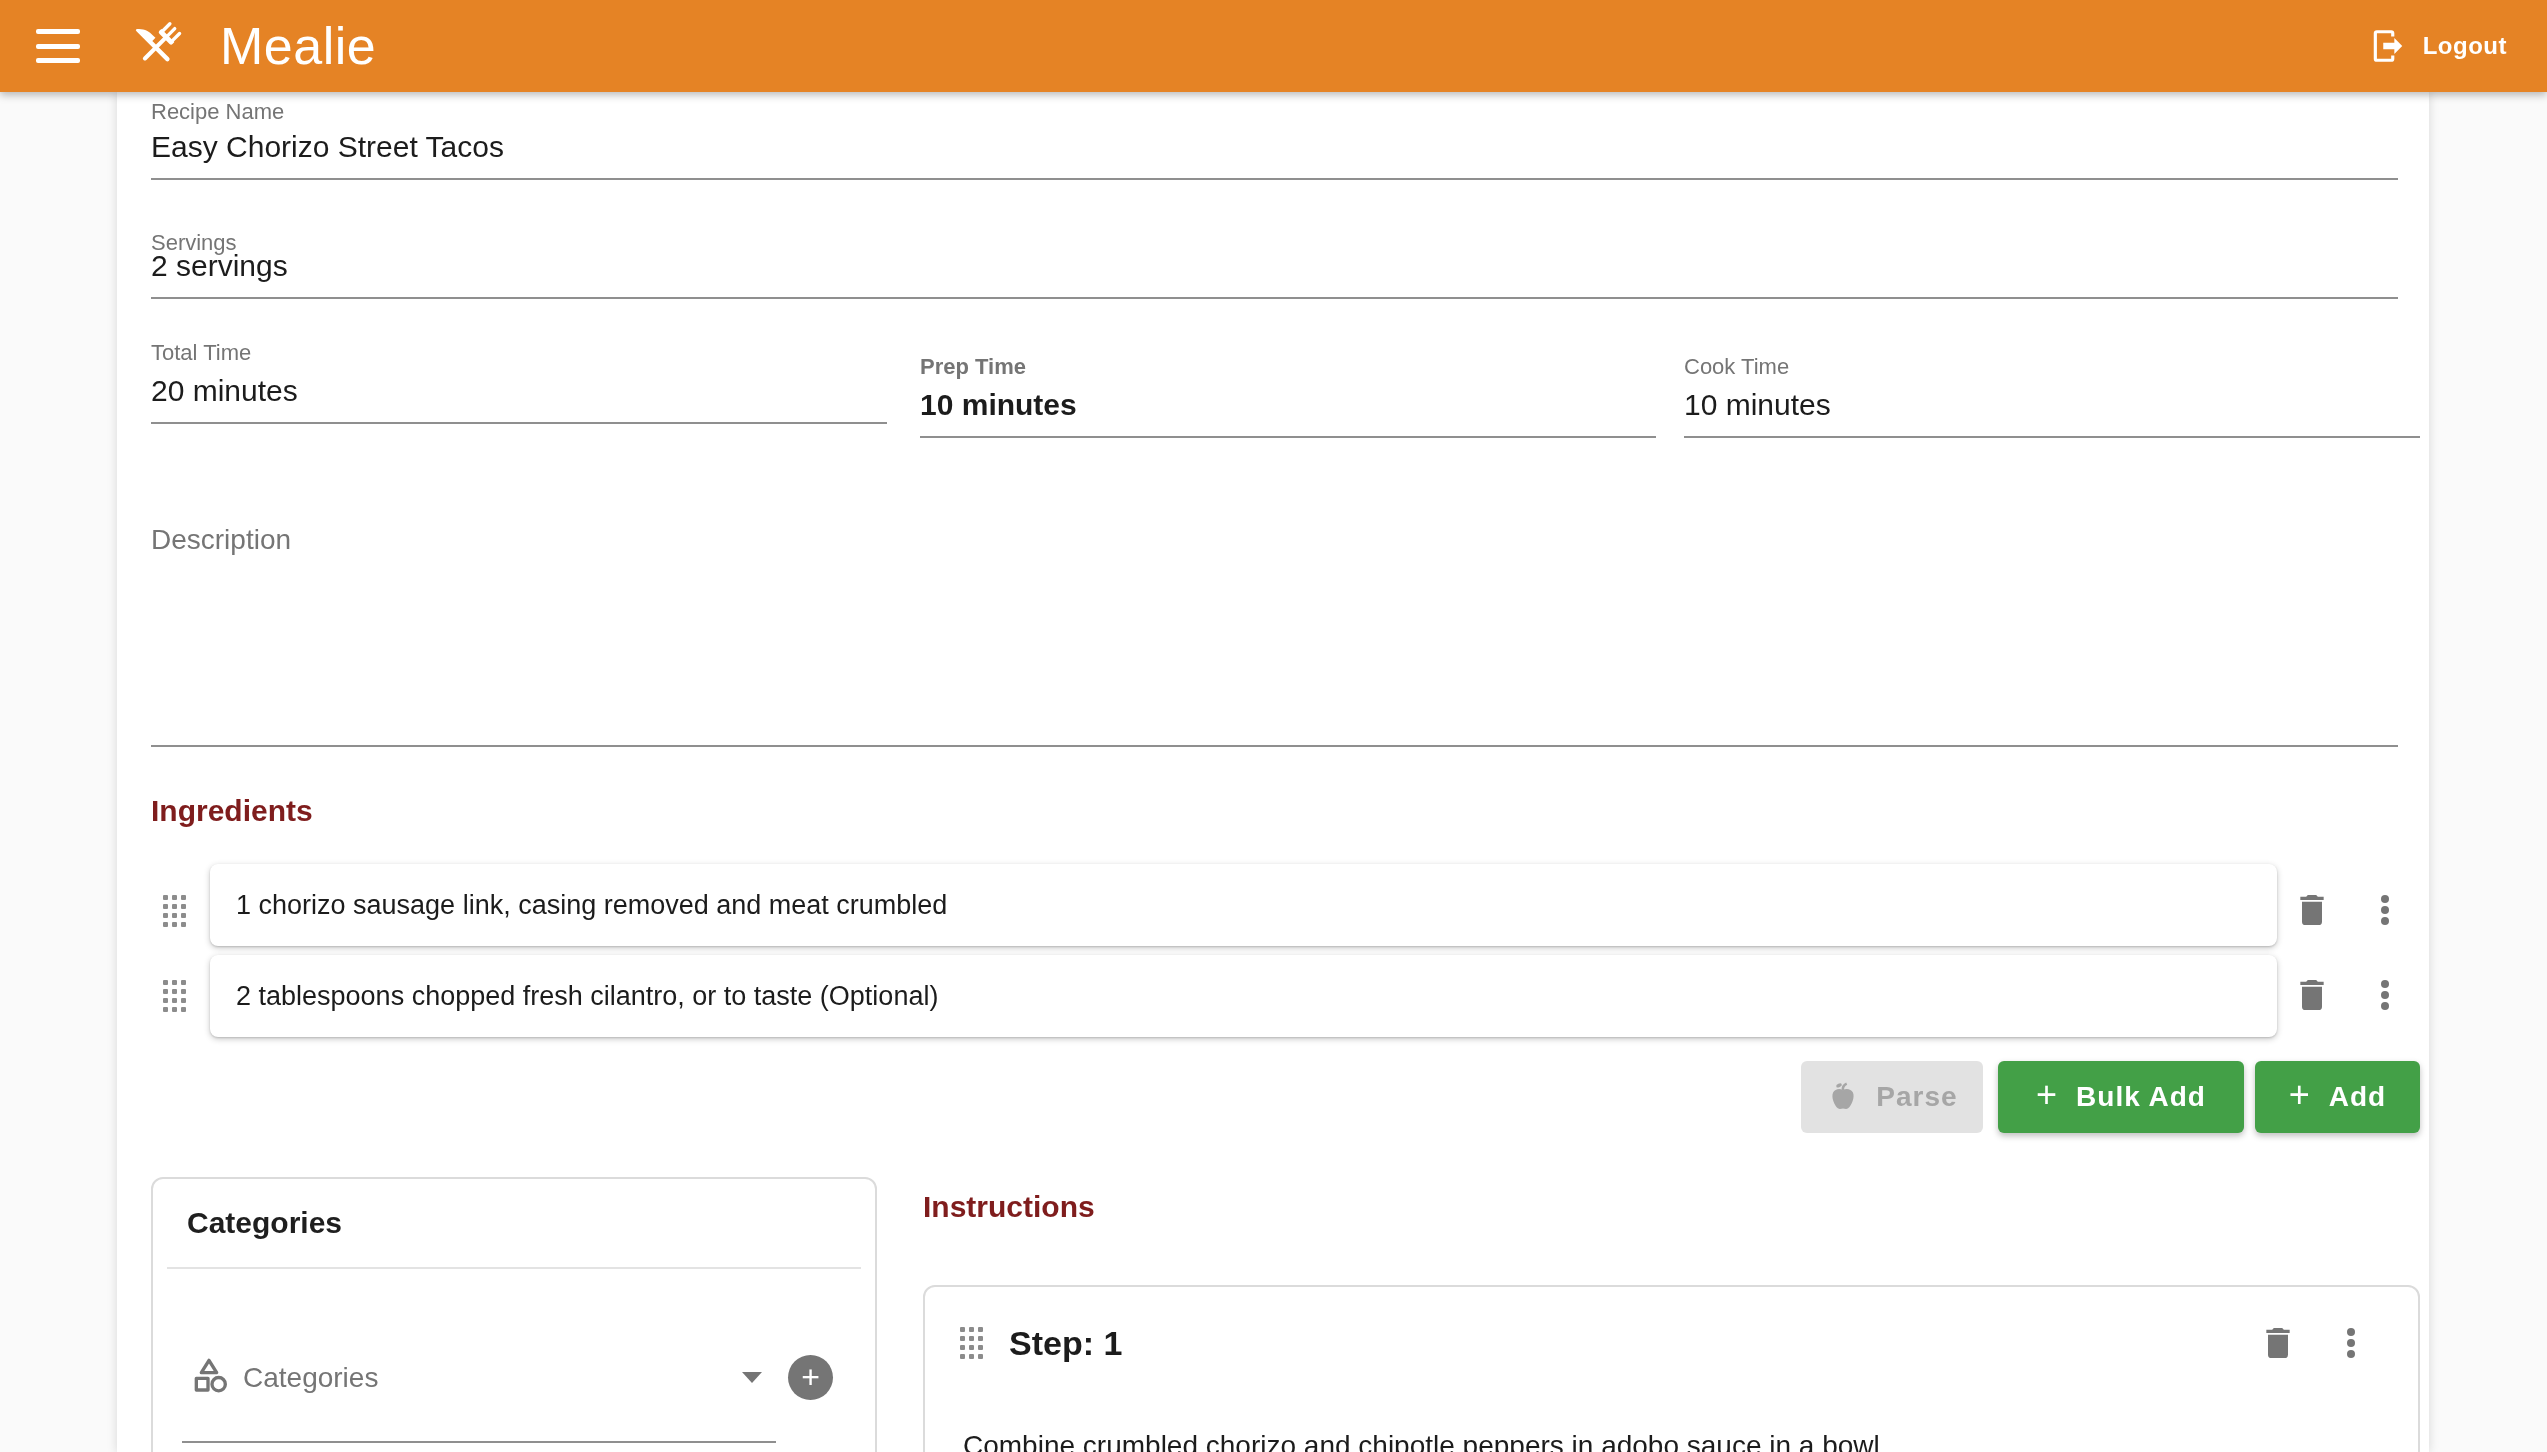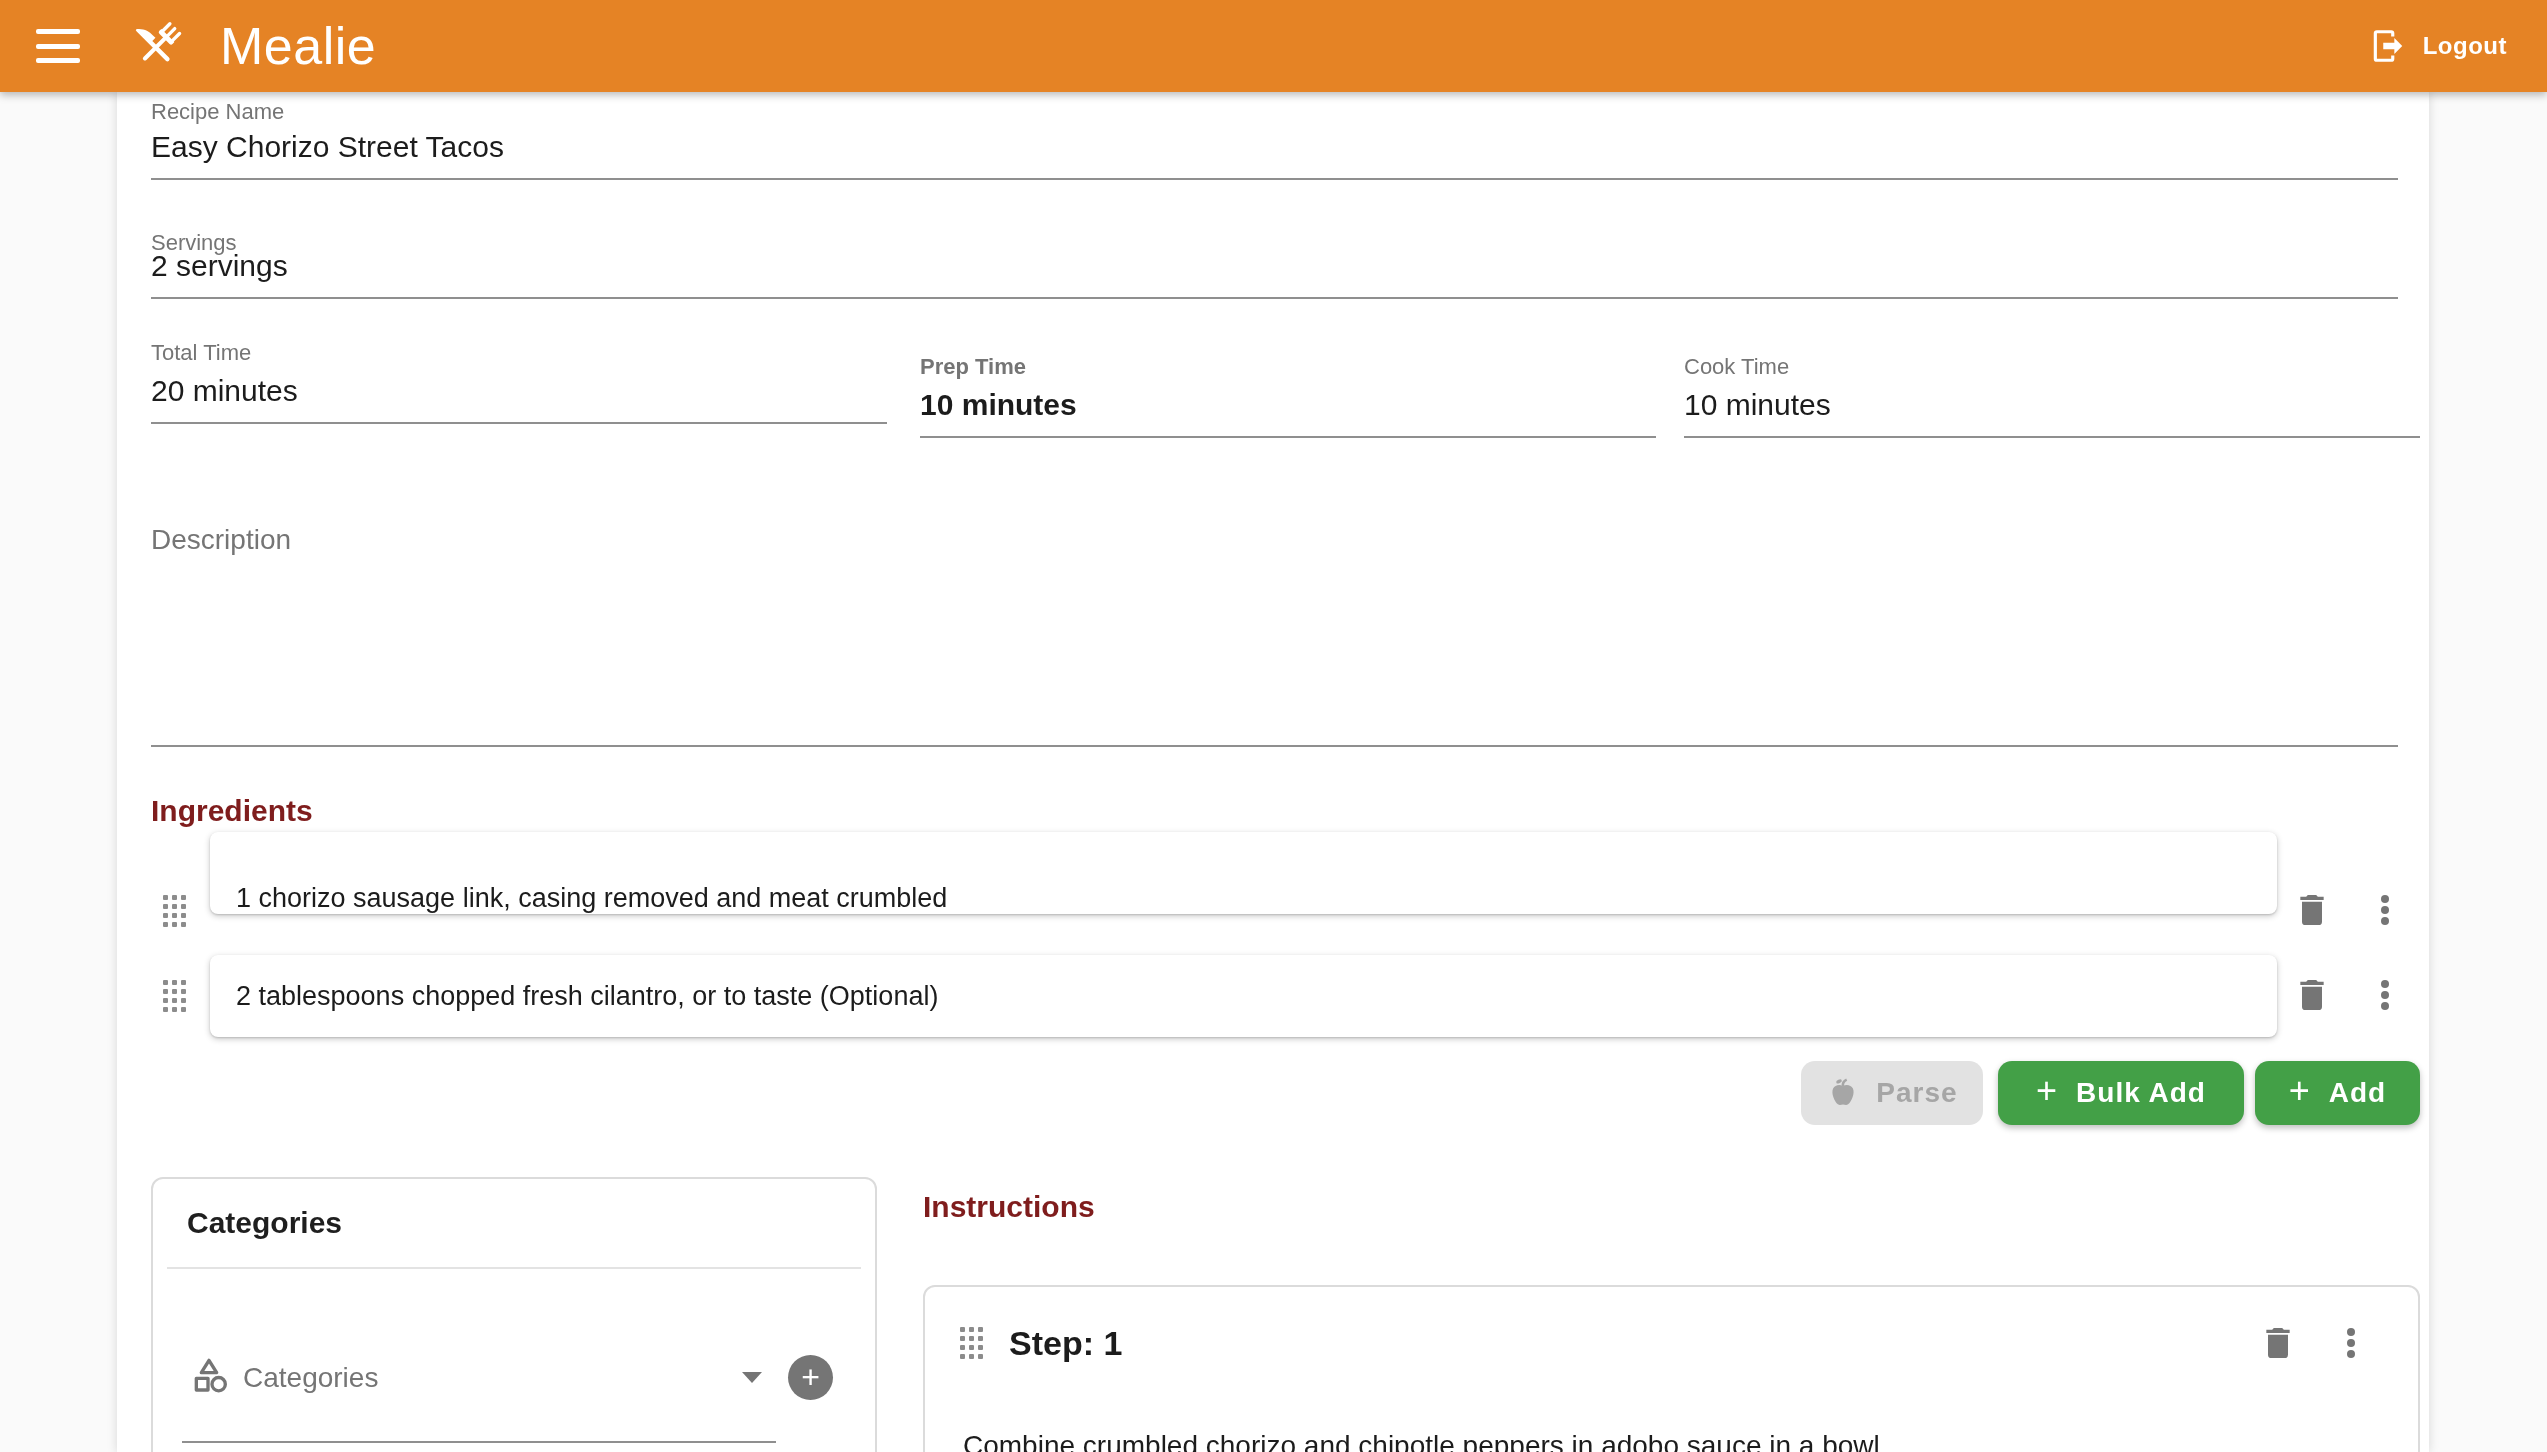--- a/index.html
+++ b/index.html
@@ -54,21 +54,21 @@
   .drag-handle { position:absolute; cursor:grab; }
   .ing-card {
     position:absolute; left:93px; width:2067px; height:82px; background:#fff;
     border-radius:8px; box-shadow:0 2px 6px rgba(0,0,0,0.22), 0 1px 2px rgba(0,0,0,0.14);
     display:flex; align-items:center; padding-left:26px;
     font-size:27px; color:#1c1c1c; white-space:nowrap; overflow:hidden;
   }
   .icon-btn { position:absolute; cursor:pointer; line-height:0; }
   
   .btn {
-    position:absolute; top:969px; height:64px; border-radius:14px;
+    position:absolute; top:969px; height:72px; border-radius:6px;
     display:flex; align-items:center; justify-content:center;
     font-size:28px; font-weight:700; letter-spacing:1px; cursor:pointer;
   }
   .btn .plus { font-size:36px; font-weight:400; margin-right:18px; position:relative; top:-2px; }
   .btn-parse { left:1684px; width:182px; background:#e2e2e2; color:#a6a6a6; cursor:default; }
   .btn-parse svg { margin-right:16px; }
   .btn-green { background:#43A047; color:#fff; box-shadow:0 3px 6px rgba(0,0,0,0.25); }
   .btn-bulk { left:1881px; width:246px; }
   .btn-add  { left:2138px; width:165px; }
   
@@ -163,21 +163,21 @@
           <rect x="9" y="9" width="5" height="5" rx="1"></rect>
           <rect x="18" y="9" width="5" height="5" rx="1"></rect>
         <rect x="0" y="18" width="5" height="5" rx="1"></rect>
           <rect x="9" y="18" width="5" height="5" rx="1"></rect>
           <rect x="18" y="18" width="5" height="5" rx="1"></rect>
         <rect x="0" y="27" width="5" height="5" rx="1"></rect>
           <rect x="9" y="27" width="5" height="5" rx="1"></rect>
           <rect x="18" y="27" width="5" height="5" rx="1"></rect>
       </g>
     </svg>
-    <div class="ing-card" style="top:740px;align-items:flex-end;">
+    <div class="ing-card" style="top:772px;">
       <span>1 chorizo sausage link, casing removed and meat crumbled</span>
     </div>
     <span class="icon-btn" style="left:2175px; top:798px;">
       <svg width="40" height="40" viewBox="0 0 24 24">
         <path fill="#757575" d="M19,4H15.5L14.5,3H9.5L8.5,4H5V6H19V4M6,19A2,2 0 0,0 8,21H16A2,2 0 0,0 18,19V7H6V19Z"></path>
       </svg>
     </span>
     <span class="icon-btn" style="left:2252px; top:802px;">
       <svg width="32" height="32" viewBox="0 0 32 32">
         <g fill="#757575">

